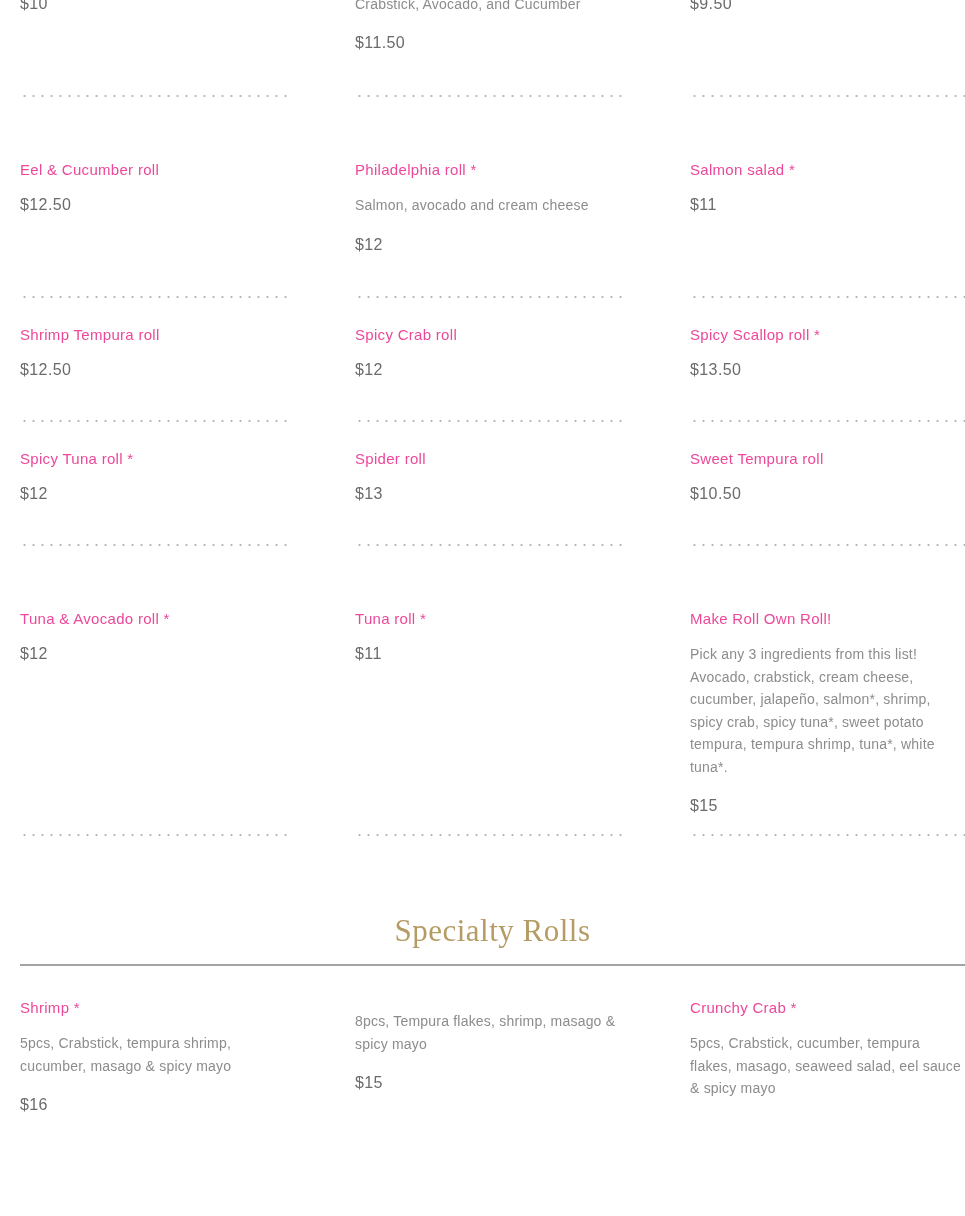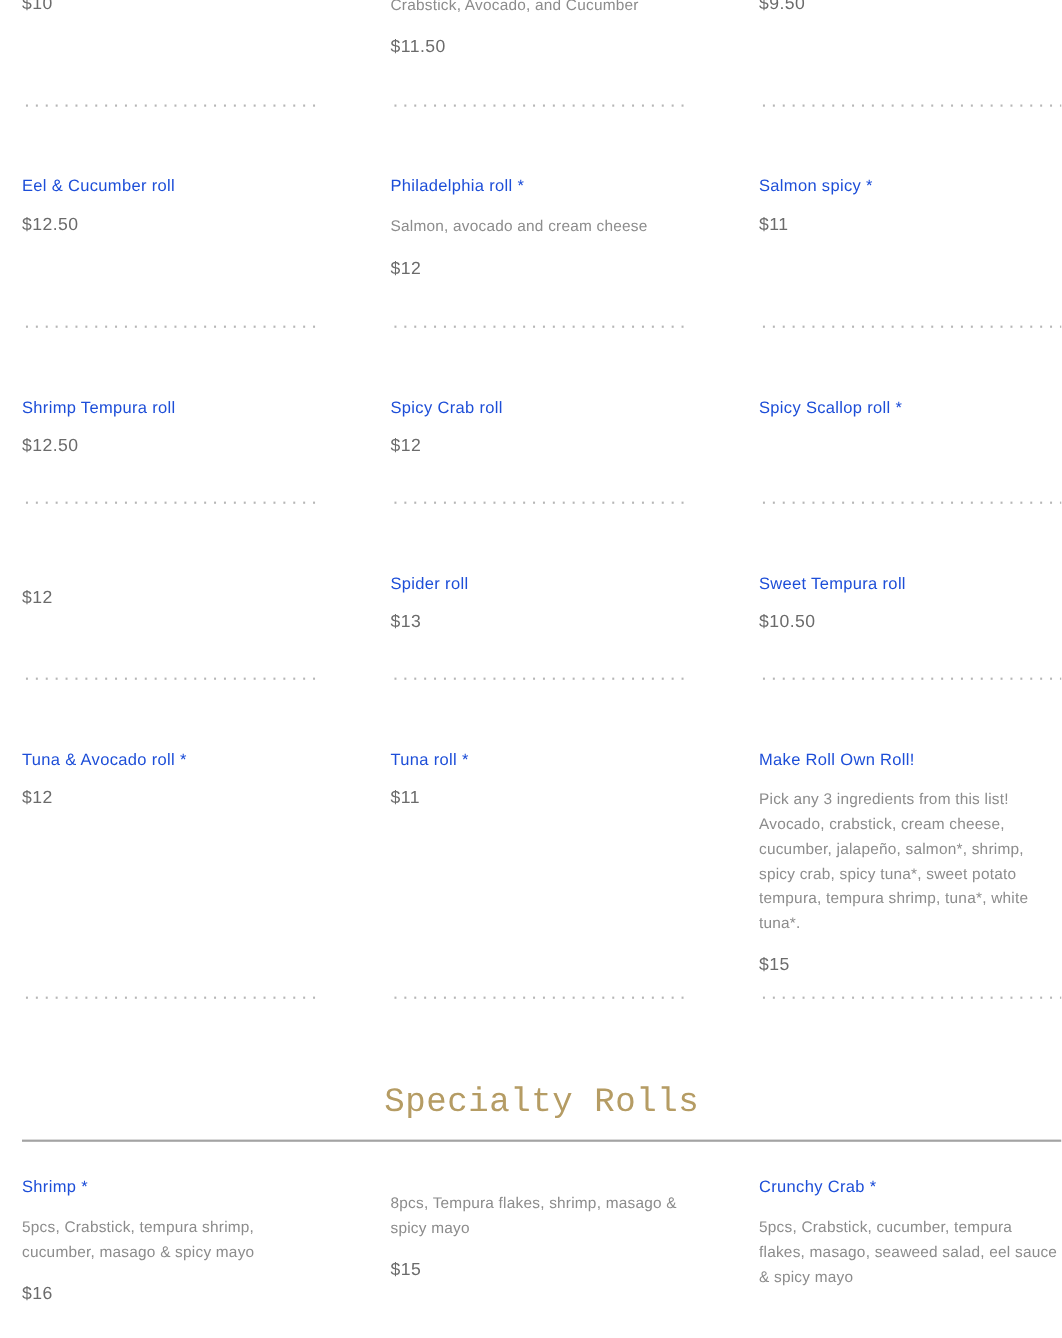--- a/index.html
+++ b/index.html
@@ -17,46 +17,46 @@
   }
   
   .sep {
     height:2px;
     background-image:radial-gradient(circle, #b6b6b6 1px, rgba(0,0,0,0) 1.2px);
     background-size:9px 2px;
     background-repeat:repeat-x;
     background-position:left center;
   }
   .item-name {
-    font-size:15px; color:#1d4ed8; letter-spacing:.3px; line-height:22px;
+    font-size:15px; color:#ec4899; letter-spacing:.3px; line-height:22px;
     font-weight:400;
   }
   .item-desc {
     font-size:14px; color:#8c8c8c; letter-spacing:.2px; line-height:22.5px;
     margin-top:13px;
   }
   .item-price {
     font-size:16px; color:#6b6b6b; letter-spacing:.4px; line-height:22px;
     margin-top:13px;
   }
   .item-price.after-desc { margin-top:17px; }
   .item-price.first { margin-top:0; }
 
   
   .row-partial { margin-top:-6px; height:101px; }
   .row-partial .line1 { line-height:20px; }
   .row-partial .p2 { margin-top:18px; }
   .row-a { margin-top:62px; height:137px; }
-  .row-b { margin-top:62px; height:96px; }
+  .row-b { margin-top:26px; height:96px; }
   .row-c { margin-top:62px; height:226px; }
   .row-d { margin-top:31px; }
 
   .section-title {
     margin-top:76px; text-align:center;
-    font-family:Liberation Mono, monospace;
+    font-family:Liberation Serif, serif;
     font-size:31px; line-height:38px; letter-spacing:.5px;
     color:#b59c64; font-weight:400;
   }
   .rule { margin-top:14px; height:2px; background:#a3a3a3; }
   .note {
     margin-top:19px; font-size:14px; color:#7d7d7d;
     letter-spacing:.2px; line-height:22px;
   }
 </style>
 </head>
@@ -87,21 +87,21 @@
     <div>
       <div class="item-name">Eel &amp; Cucumber roll</div>
       <div class="item-price">$12.50</div>
     </div>
     <div>
       <div class="item-name">Philadelphia roll *</div>
       <div class="item-desc">Salmon, avocado and cream cheese</div>
       <div class="item-price after-desc">$12</div>
     </div>
     <div>
-      <div class="item-name">Salmon spicy *</div>
+      <div class="item-name">Salmon salad *</div>
       <div class="item-price">$11</div>
     </div>
   </div>
 
   <div class="grid">
     <div class="sep"></div>
     <div class="sep"></div>
     <div class="sep"></div>
   </div>
 
@@ -109,31 +109,33 @@
     <div>
       <div class="item-name">Shrimp Tempura roll</div>
       <div class="item-price">$12.50</div>
     </div>
     <div>
       <div class="item-name">Spicy Crab roll</div>
       <div class="item-price">$12</div>
     </div>
     <div>
       <div class="item-name">Spicy Scallop roll *</div>
+      <div class="item-price">$13.50</div>
     </div>
   </div>
 
   <div class="grid">
     <div class="sep"></div>
     <div class="sep"></div>
     <div class="sep"></div>
   </div>
 
   <div class="grid row-b">
     <div>
+      <div class="item-name">Spicy Tuna roll *</div>
       <div class="item-price">$12</div>
     </div>
     <div>
       <div class="item-name">Spider roll</div>
       <div class="item-price">$13</div>
     </div>
     <div>
       <div class="item-name">Sweet Tempura roll</div>
       <div class="item-price">$10.50</div>
     </div>

